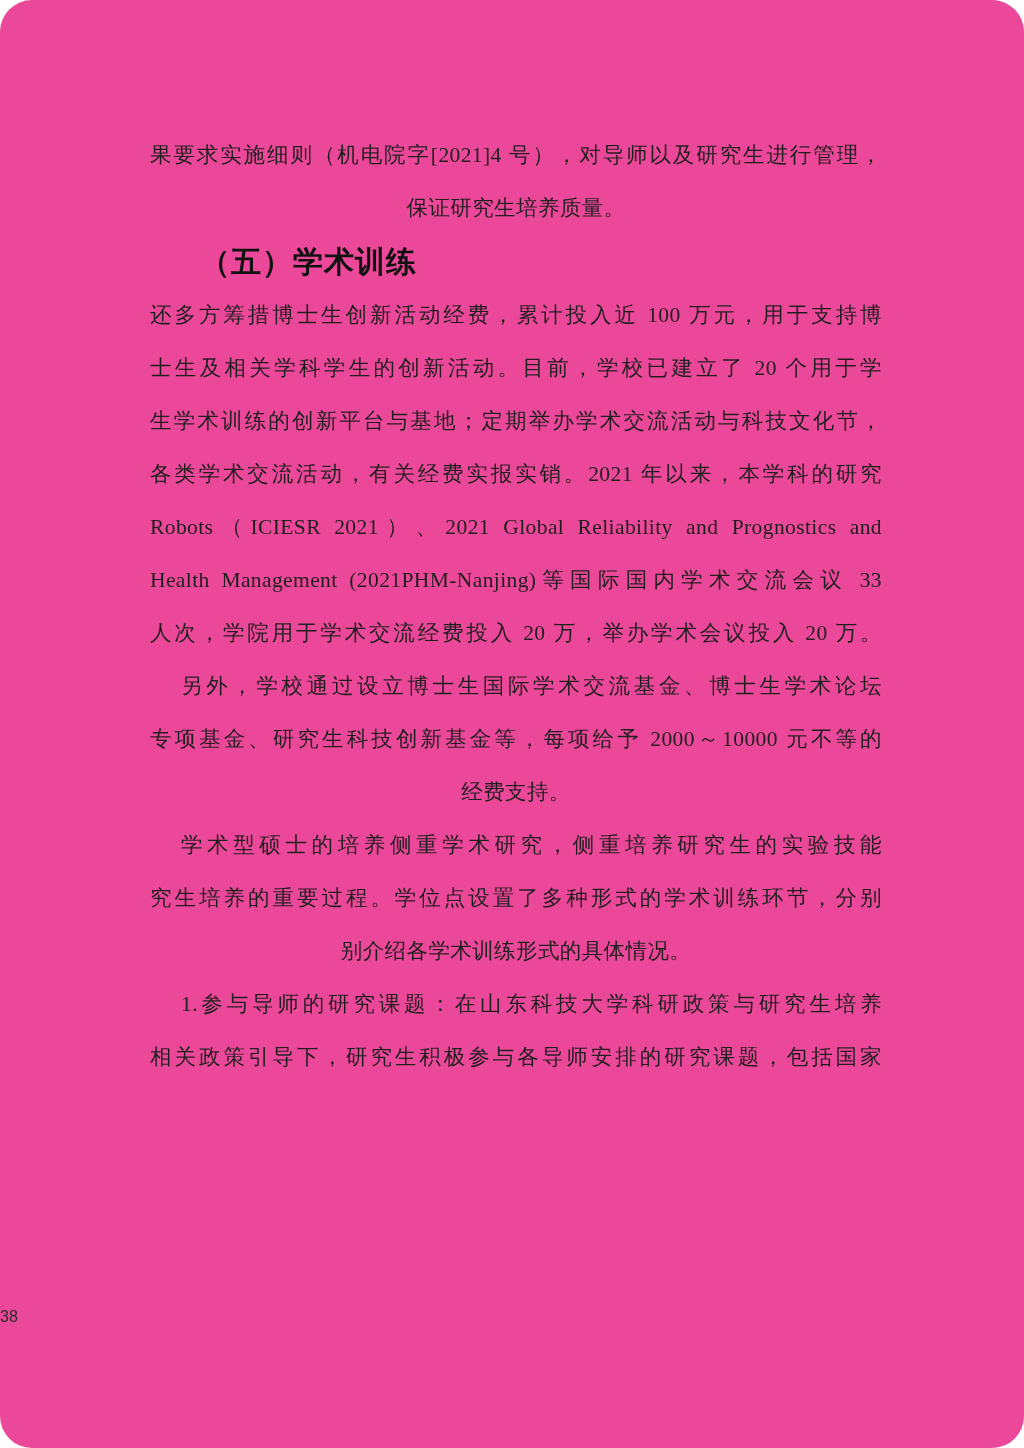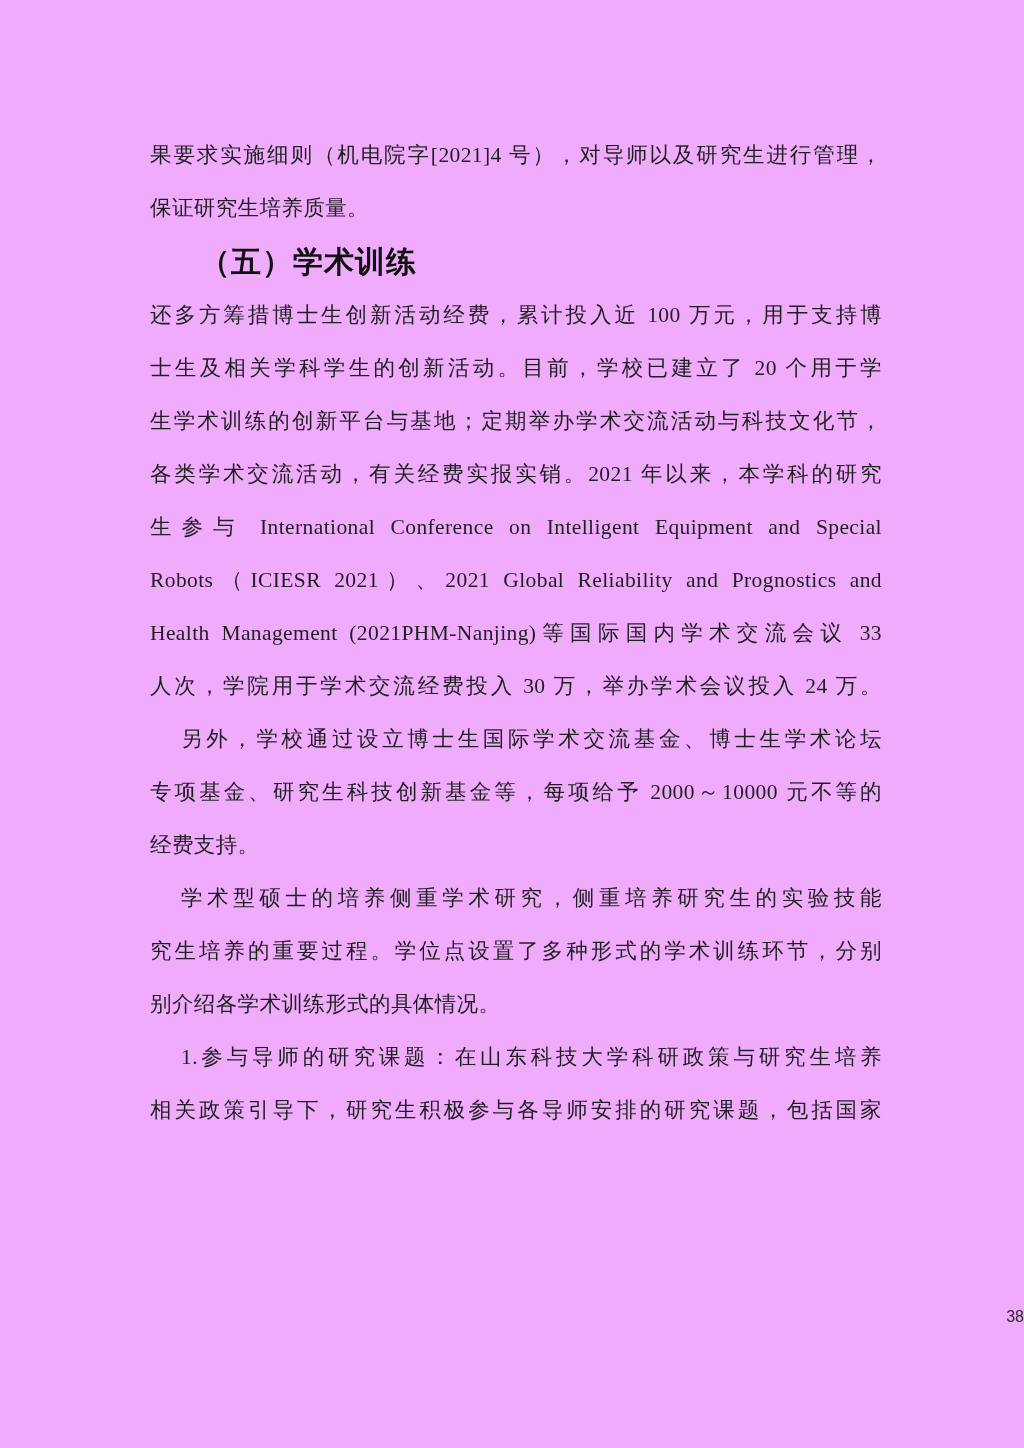--- a/index.html
+++ b/index.html
@@ -4,37 +4,38 @@
 <style>
   html, body {
     margin: 0;
     padding: 0;
     background: #ffffff;
   }
   .page {
     position: relative;
     width: 1024px;
     height: 1448px;
-    background: #f0abfc;
+    background: #ec4899;
     overflow: hidden;
     font-family: "Liberation Serif", "DejaVu Serif", serif;
     color: #1f1f1f;
+    border-radius: 32px;
   }
   .content {
     position: absolute;
     left: 150px;
     top: 129px;
     width: 732px;
   }
   .line {
     height: 53px;
     line-height: 53px;
     font-size: 21.5px;
     letter-spacing: 0.4px;
-    text-align: left;
+    text-align: center;
     overflow: hidden;
   }
   .line.justify {
     text-align: justify;
     text-align-last: justify;
   }
   .line.indent {
     text-indent: 31px;
   }
   .line.heading {
@@ -47,44 +48,43 @@
     letter-spacing: 1px;
     text-align: left;
     text-align-last: left;
     color: #111111;
   }
   .footer {
     position: absolute;
     top: 1308px;
     left: 0;
     width: 100%;
-    text-align: right;
+    text-align: left;
   }
   .footer span {
     font-family: "Liberation Sans", "DejaVu Sans", sans-serif;
     font-size: 16px;
     color: #2b2b2b;
   }
 </style>
 </head>
 <body>
 
 <div class="page">
   <div class="content" id="document-body">
       <div class="line justify">果要求实施细则（机电院字[2021]4 号），对导师以及研究生进行管理，</div>
       <div class="line">保证研究生培养质量。</div>
       <div class="line heading">（五）学术训练</div>
       <div class="line justify">还多方筹措博士生创新活动经费，累计投入近 100 万元，用于支持博</div>
       <div class="line justify">士生及相关学科学生的创新活动。目前，学校已建立了 20 个用于学</div>
       <div class="line justify">生学术训练的创新平台与基地；定期举办学术交流活动与科技文化节，</div>
       <div class="line justify">各类学术交流活动，有关经费实报实销。2021 年以来，本学科的研究</div>
-      <div class="line justify">生参与 International Conference on Intelligent Equipment and Special</div>
       <div class="line justify">Robots（ICIESR 2021）、2021 Global Reliability and Prognostics and</div>
       <div class="line justify">Health Management (2021PHM-Nanjing)等国际国内学术交流会议 33</div>
-      <div class="line justify">人次，学院用于学术交流经费投入 30 万，举办学术会议投入 24 万。</div>
+      <div class="line justify">人次，学院用于学术交流经费投入 20 万，举办学术会议投入 20 万。</div>
       <div class="line justify indent">另外，学校通过设立博士生国际学术交流基金、博士生学术论坛</div>
       <div class="line justify">专项基金、研究生科技创新基金等，每项给予 2000～10000 元不等的</div>
       <div class="line">经费支持。</div>
       <div class="line justify indent">学术型硕士的培养侧重学术研究，侧重培养研究生的实验技能</div>
       <div class="line justify">究生培养的重要过程。学位点设置了多种形式的学术训练环节，分别</div>
       <div class="line">别介绍各学术训练形式的具体情况。</div>
       <div class="line justify indent">1.参与导师的研究课题：在山东科技大学科研政策与研究生培养</div>
       <div class="line justify">相关政策引导下，研究生积极参与各导师安排的研究课题，包括国家</div>
     </div>
   <div class="footer">

